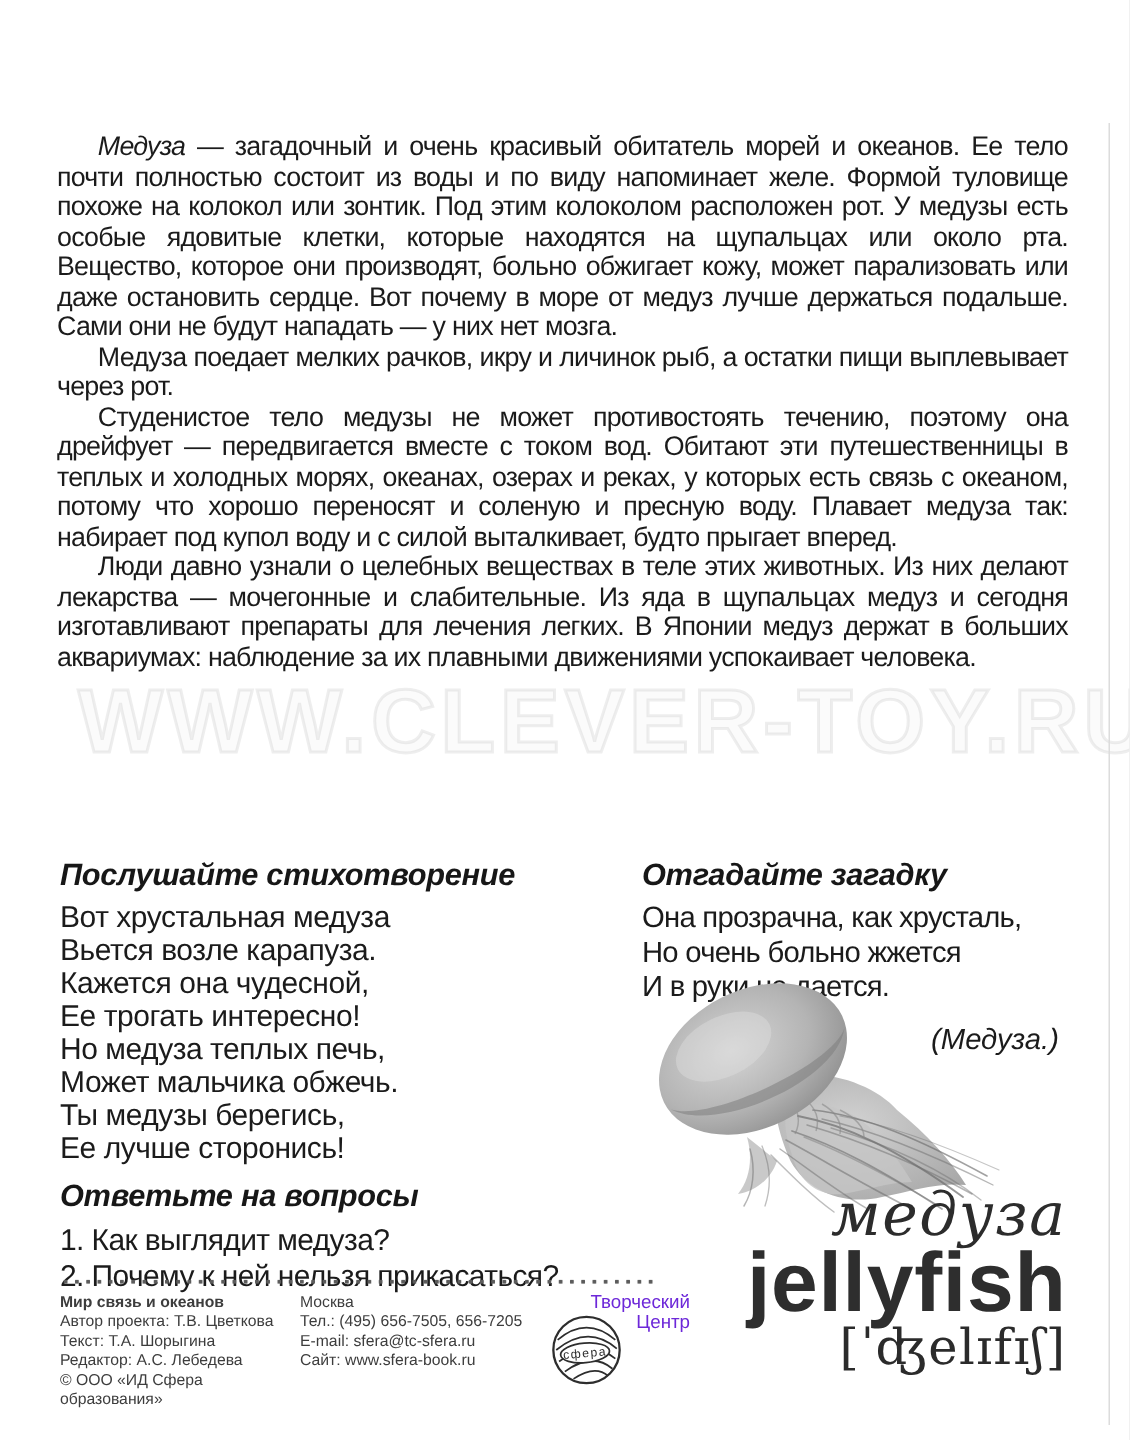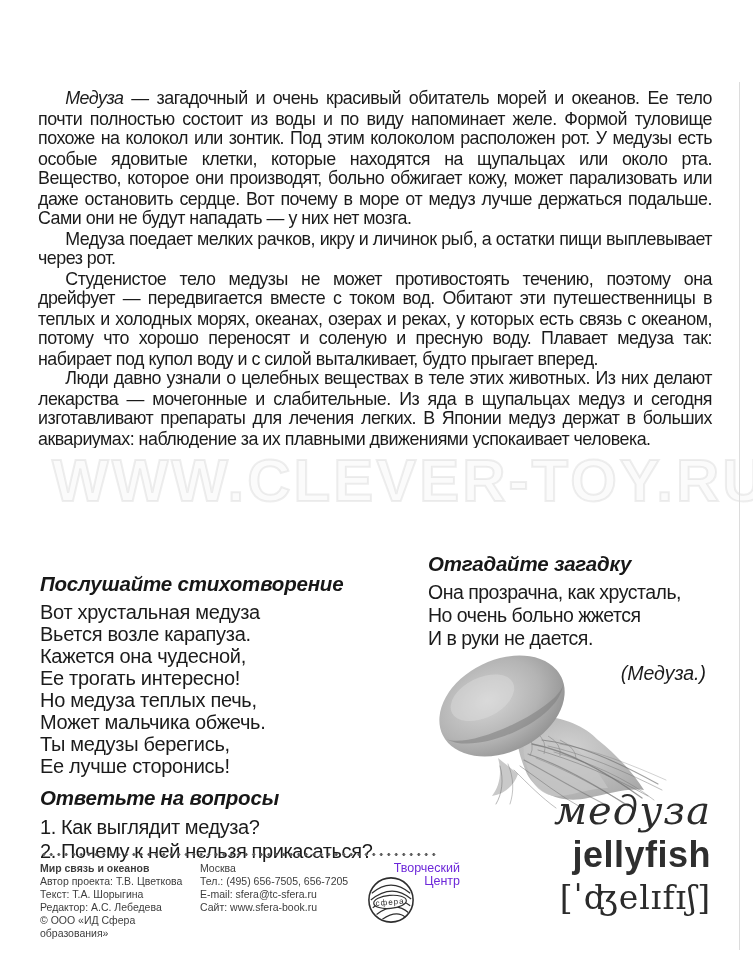--- a/index.html
+++ b/index.html
@@ -41,21 +41,21 @@
   
   .watermark{
     position:absolute;left:52px;top:446px;width:660px;
     font-size:60px;font-weight:bold;letter-spacing:3px;
     color:rgba(0,0,0,0.015);
     -webkit-text-stroke:2px rgba(90,90,90,0.10);
     white-space:nowrap;pointer-events:none;
   }
   
   .col-left{position:absolute;left:40px;top:556px;width:380px;}
-  .col-right{position:absolute;left:428px;top:536px;width:292px;}
+  .col-right{position:absolute;left:428px;top:556px;width:292px;}
   .sec-heading{
     font-size:20.5px;font-weight:bold;font-style:italic;
     letter-spacing:-0.2px;margin:16px 0 5px 0;color:#171717;
   }
   .pline{font-size:20px;line-height:22px;letter-spacing:-0.3px;}
   .rline{font-size:19.5px;line-height:23px;letter-spacing:-0.5px;}
   .riddle-answer{
     font-size:19.5px;font-style:italic;text-align:right;
     padding-right:14px;margin-top:12px;
   }
@@ -63,21 +63,21 @@
   .qline{font-size:20px;line-height:24px;letter-spacing:-0.4px;}
   
   .jellyfish{position:absolute;left:430px;top:648px;width:240px;height:162px;}
   
   .vocab{position:absolute;right:42px;top:788px;text-align:right;}
   .vocab-ru{
     font-family:"DejaVu Serif",serif;font-style:italic;
     font-size:40px;line-height:44px;color:#2c2c2c;letter-spacing:1px;
   }
   .vocab-en{
-    font-size:36px;line-height:46px;font-weight:bold;
+    font-size:56px;line-height:46px;font-weight:bold;
     color:#2e2e2e;letter-spacing:0.5px;
   }
   .vocab-ipa{
     font-family:"DejaVu Serif",serif;
     font-size:33px;line-height:40px;color:#2b2b2b;letter-spacing:1px;
   }
   
   .footer{position:absolute;left:40px;top:852px;width:420px;}
   .footer-dots{
     width:396px;height:5px;margin-bottom:5px;

